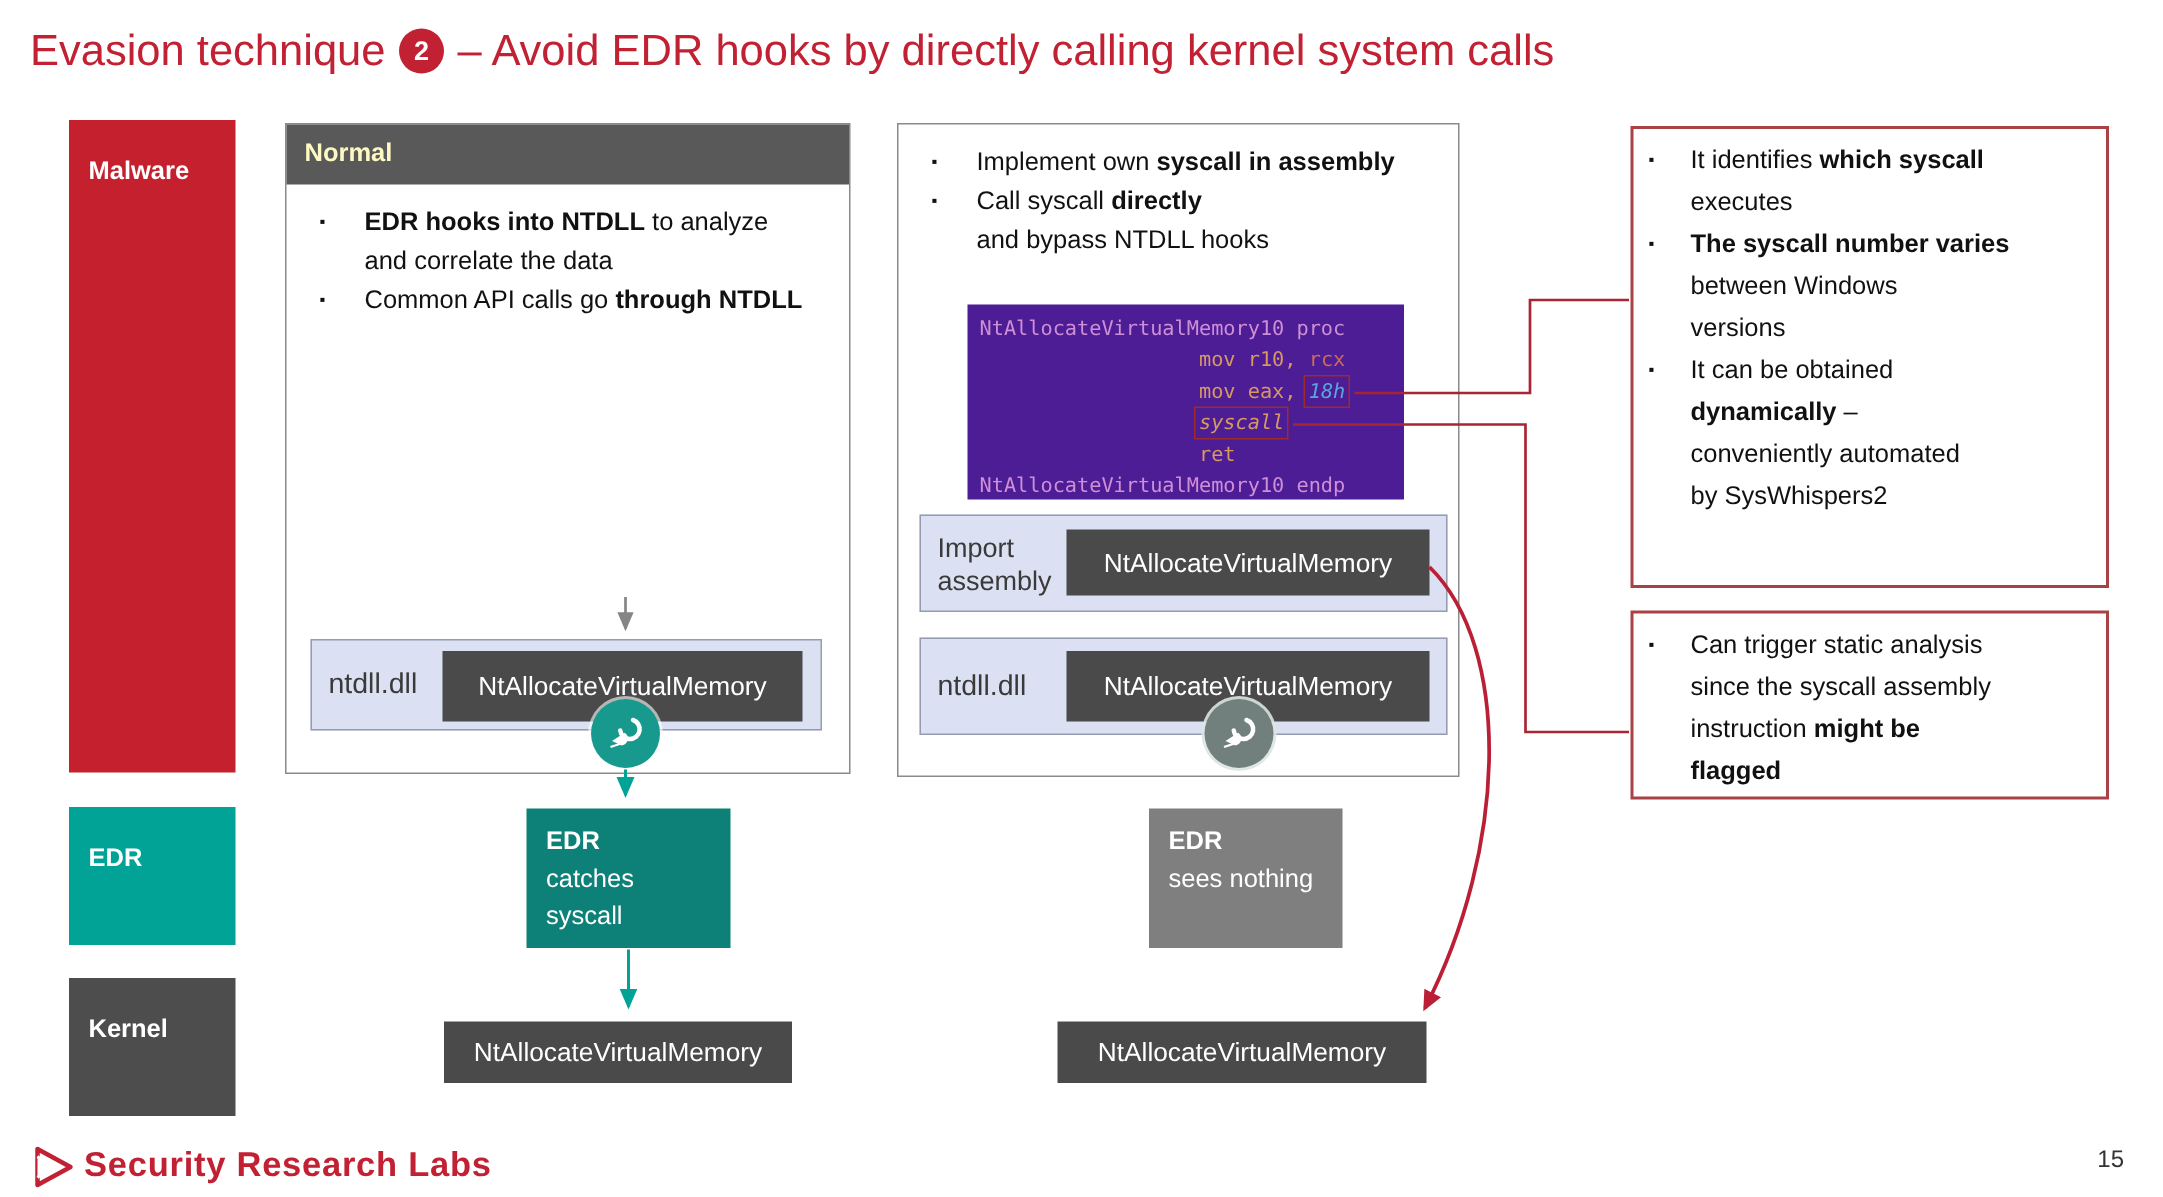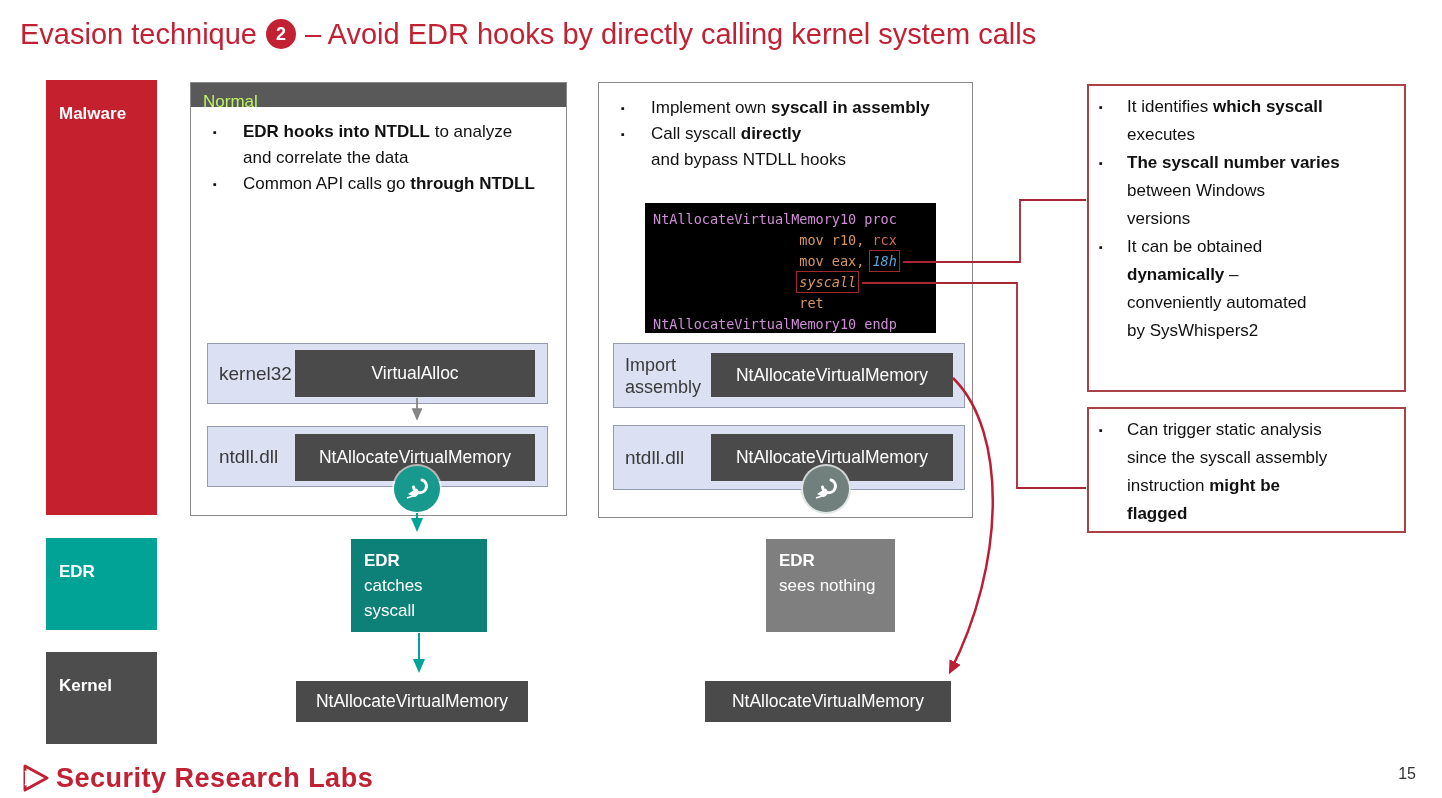--- a/index.html
+++ b/index.html
@@ -16,34 +16,34 @@
   .lane{position:absolute;left:46px;width:111px;color:#fff;font-weight:bold;font-size:17px;
         padding:24px 0 0 13px;box-sizing:border-box;}
   .lane-malware{top:80px;height:435px;background:#c4202e;}
   .lane-edr{top:538px;height:92px;background:#00a396;}
   .lane-kernel{top:652px;height:92px;background:#4d4d4d;}
 
   
   .panel{position:absolute;top:82px;background:#fff;border:1.5px solid #8a8a8a;box-sizing:border-box;}
   .panel-normal{left:190px;width:377px;height:434px;}
   .panel-direct{left:598px;width:375px;height:436px;}
-  .panel-header{height:24px;background:#595959;color:#bef264;font-weight:normal;font-size:17px;
+  .panel-header{height:40px;background:#595959;color:#fef9c3;font-weight:bold;font-size:17px;
                 line-height:38px;padding-left:12px;}
 
   
   .blist{padding:12px 6px 0 14px;}
   .bullet{display:grid;grid-template-columns:38px 1fr;}
   .bullet .marker{font-size:11px;line-height:26px;color:#111;padding-left:8px;}
   .bullet .lines{font-size:17px;line-height:26px;color:#111;}
   .ann .bullet{grid-template-columns:30px 1fr;}
   .ann .bullet .marker{padding-left:2px;line-height:28px;}
   .ann .bullet .lines{line-height:28px;}
 
   
-  .code{position:absolute;left:645px;top:203px;width:291px;height:130px;background:#000000;
+  .code{position:absolute;left:645px;top:203px;width:291px;height:130px;background:#4c1d95;
         font-family:"DejaVu Sans Mono","Liberation Mono",monospace;font-size:13.5px;
         line-height:21px;padding:6px 0 0 8px;box-sizing:border-box;white-space:pre;}
   .asm-pink{color:#cf8fd6;} .asm-orange{color:#d79862;} .asm-red{color:#cd6a58;} .asm-blue{color:#58a6dc;}
   .asm-box{outline:1.5px solid #9e2a2a;outline-offset:2px;font-style:italic;}
 
   
   .lrow{position:absolute;background:#dbe1f3;border:1px solid #959caf;box-sizing:border-box;}
   .lrow .rlabel{position:absolute;left:11px;top:50%;transform:translateY(-50%);
                 font-size:19px;color:#3a3a3a;line-height:22px;}
   .chip{position:absolute;background:#4a4a4a;color:#fff;display:flex;align-items:center;
@@ -79,21 +79,21 @@
   .hook-inactive{left:803px;top:466px;background:#72807d;box-shadow:0 0 0 2px rgba(220,228,226,.9);}
 
   
   .ann{position:absolute;left:1087px;width:319px;border:2px solid #a94247;background:#fff;
        box-sizing:border-box;padding:7px 8px 0 8px;font-size:17.5px;color:#111;}
   .ann-ssn{top:84px;height:308px;}
   .ann-flag{top:407px;height:126px;}
   .ann-title{line-height:28px;}
 
   
-  .brand{position:absolute;left:56px;top:763px;font-size:27px;font-weight:bold;
+  .brand{position:absolute;left:56px;top:763px;font-size:23px;font-weight:bold;
          letter-spacing:.5px;color:#c22134;}
   .logo{position:absolute;left:18px;top:761px;}
   .pagenum{position:absolute;right:26px;top:765px;font-size:16px;color:#333;}
 
   .overlay{position:absolute;left:0;top:0;pointer-events:none;}
 </style>
 </head>
 <body>
 
 <div class="slide">
@@ -146,24 +146,20 @@
           <div class="lines">
             <div><span>Call syscall </span><span style="font-weight: bold;">directly</span></div>
             <div><span>and bypass NTDLL hooks</span></div>
           </div>
         </div>
       </div>
   </div>
 
   <div class="code"><div><span class="asm-pink">NtAllocateVirtualMemory10 proc</span></div><div><span>                  </span><span class="asm-orange">mov r10, </span><span class="asm-red">rcx</span></div><div><span>                  </span><span class="asm-orange">mov eax, </span><span class="asm-blue asm-box">18h</span></div><div><span>                  </span><span class="asm-orange asm-box">syscall</span></div><div><span>                  </span><span class="asm-orange">ret</span></div><div><span class="asm-pink">NtAllocateVirtualMemory10 endp</span></div></div>
 
-  <div class="lrow row-n1">
-    <span class="rlabel">kernel32</span>
-    <div class="chip">VirtualAlloc</div>
-  </div>
   <div class="lrow row-n2">
     <span class="rlabel">ntdll.dll</span>
     <div class="chip">NtAllocateVirtualMemory</div>
   </div>
 
   <div class="lrow row-d1">
     <span class="rlabel">
       <span>Import</span><br>
       <span>assembly</span>
     </span>

